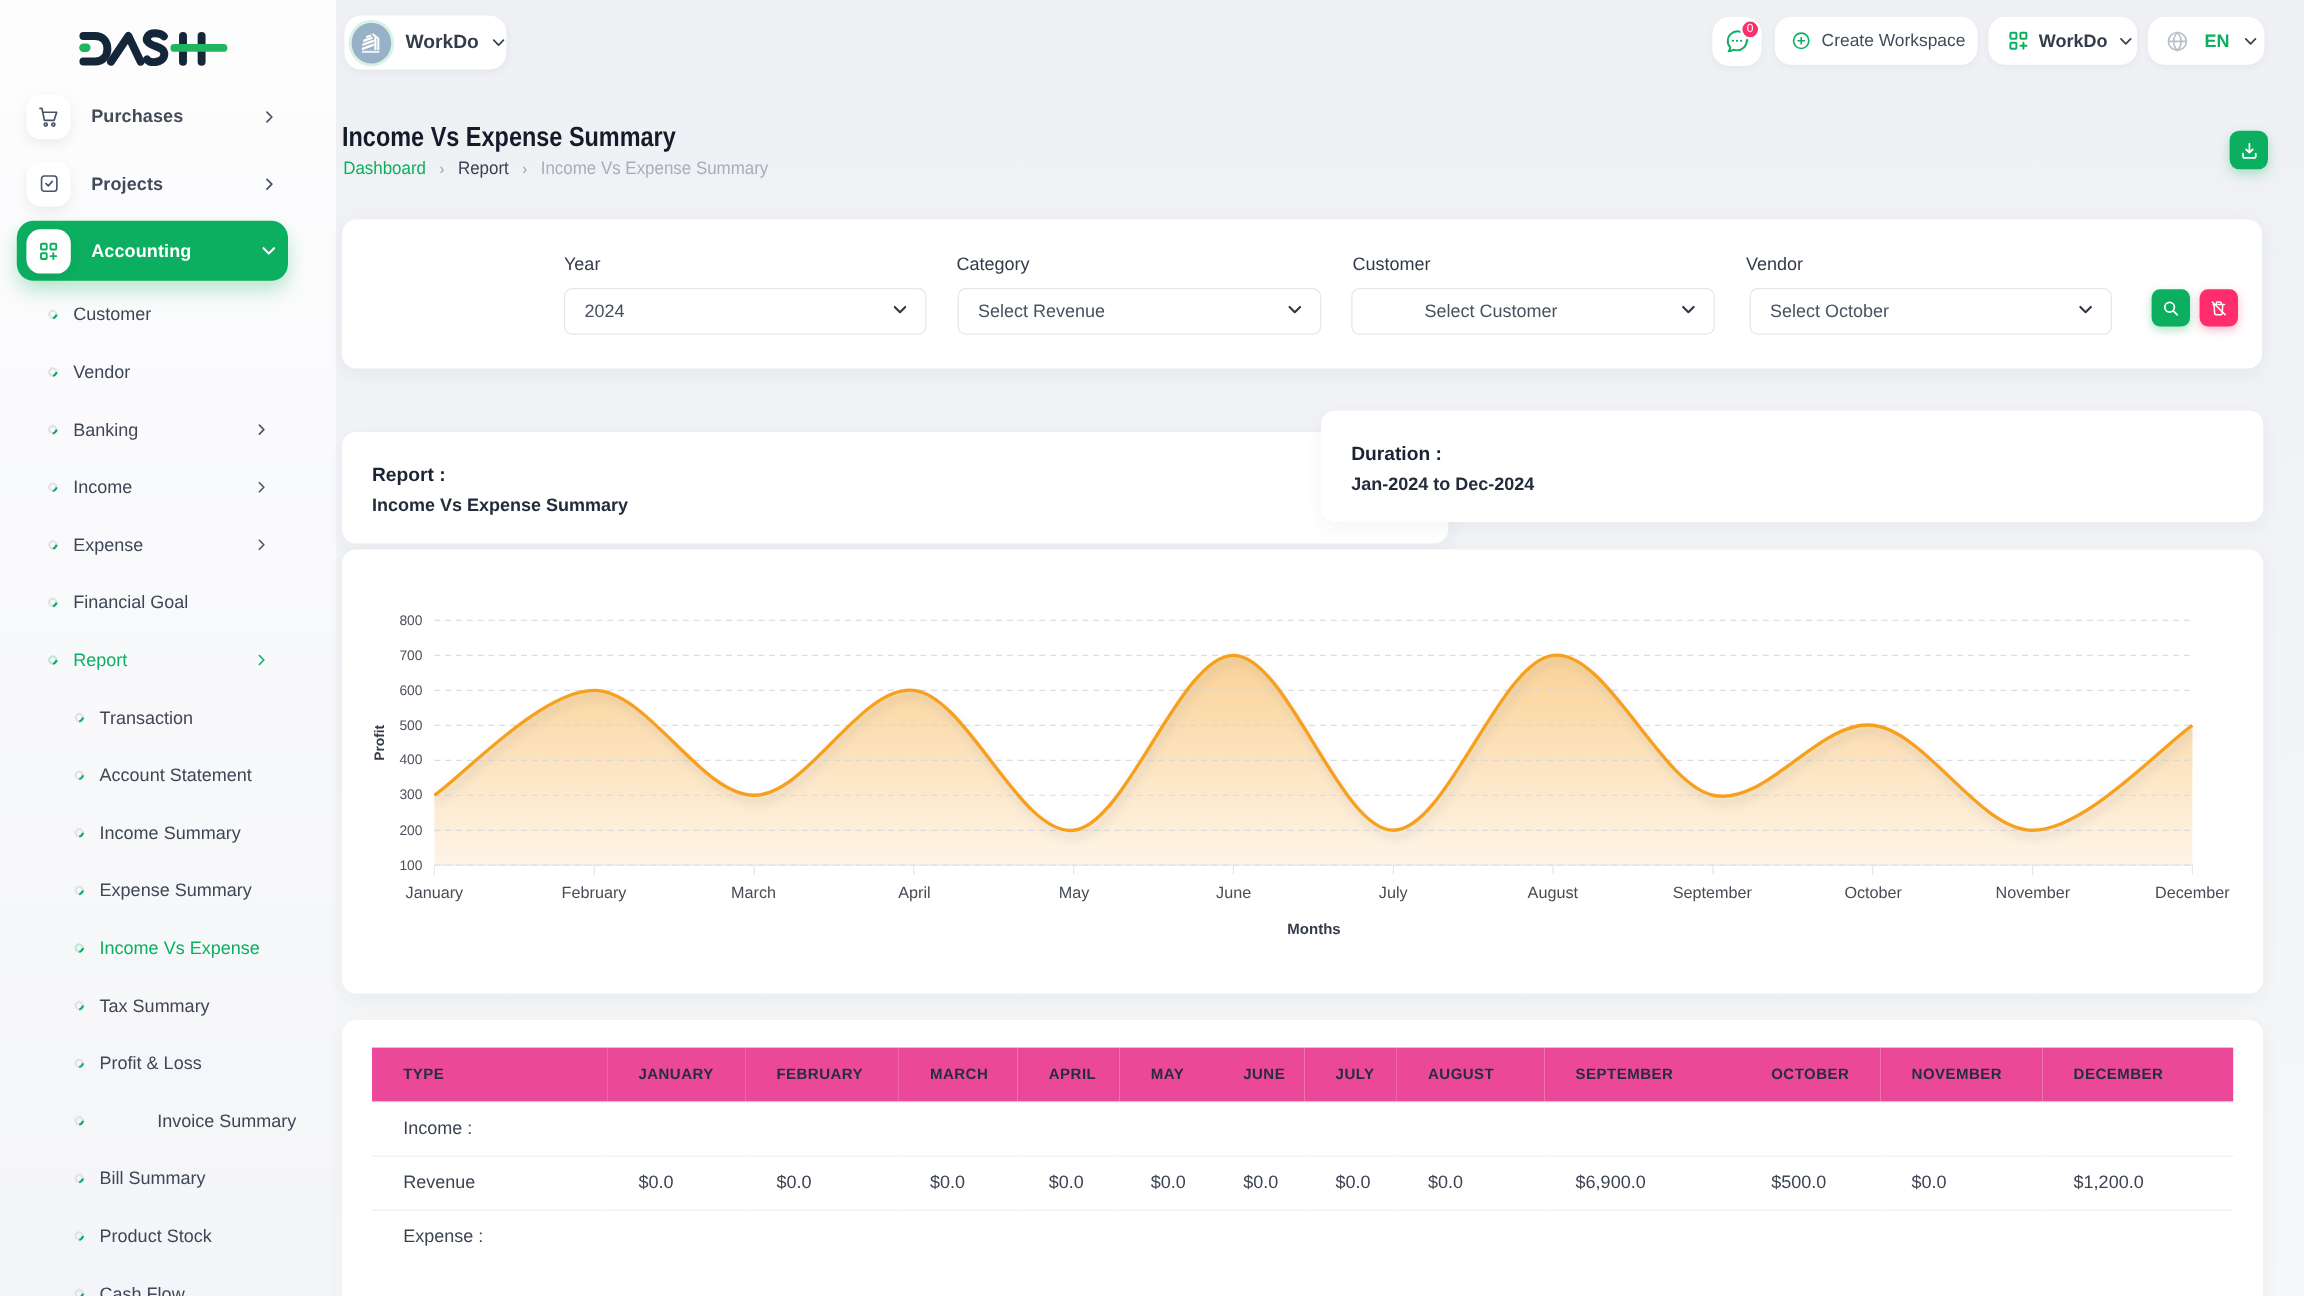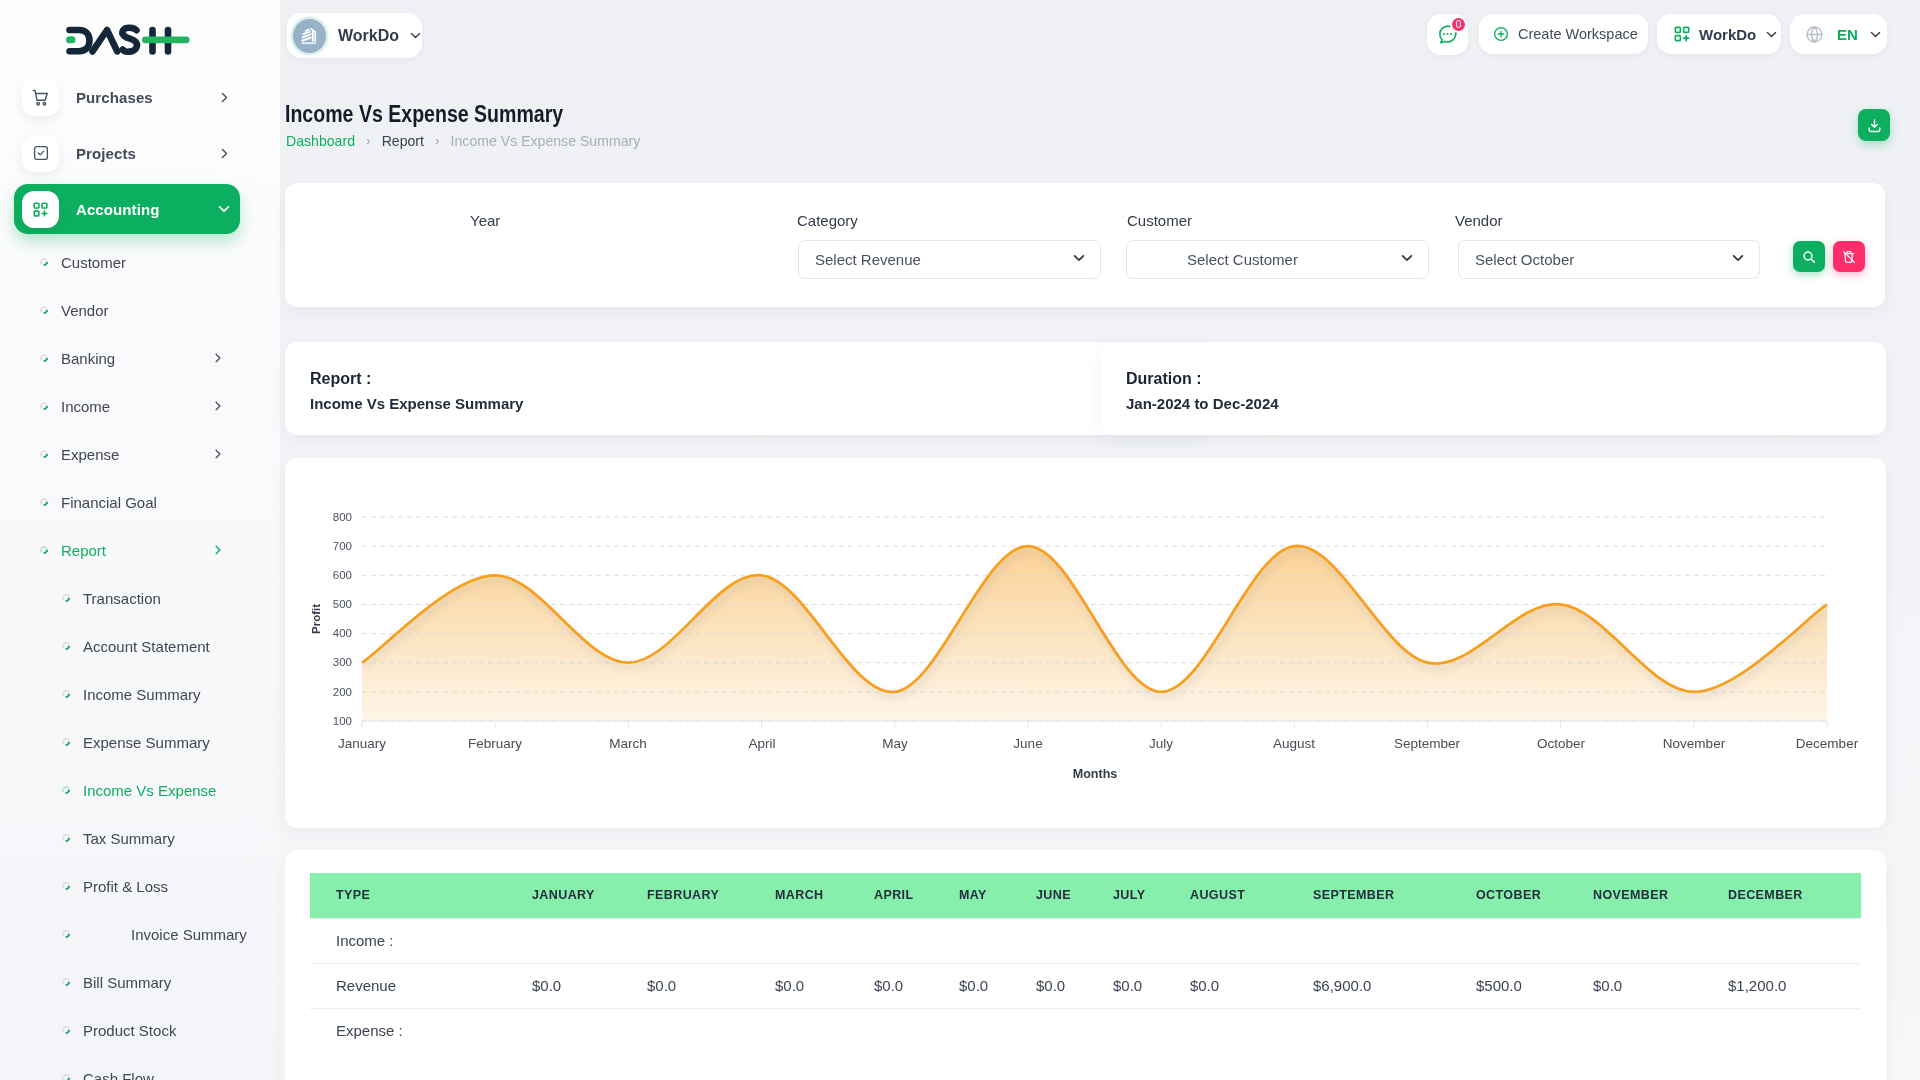--- a/index.html
+++ b/index.html
@@ -85,29 +85,29 @@
 .filter-card { left:285px; top:183px; width:1600px; height:124px; }
 .flabel { position:absolute; top:29px; font-size:15px; font-weight:500; color:#333b49; }
 .fsel { position:absolute; top:57px; height:39px; border:1px solid #e3e6ec; border-radius:7px;
   background:#fff; display:flex; align-items:center; font-size:15px; color:#49515f; }
 .fsel .ph { margin-left:16px; }
 .fsel .ca { position:absolute; right:14px; color:#2f3742; }
 .sq-btn { position:absolute; top:58px; width:32px; height:31px; border-radius:7px;
   display:flex; align-items:center; justify-content:center; }
 .btn-search { left:1508px; background:#0CAF60; box-shadow:0 3px 8px rgba(12,175,96,.35);}
 .btn-reset { left:1548px; background:#ff2d6c; box-shadow:0 3px 8px rgba(255,45,108,.35);}
-.report-card { left:285px; top:342px; width:922px; height:93px; }
+.report-card { left:285px; top:360px; width:922px; height:93px; }
 .duration-card { left:1101px; top:342px; width:785px; height:93px; }
 .rc-t1 { position:absolute; left:25px; top:28px; font-size:16px; font-weight:700; color:#1c2433; }
 .rc-t2 { position:absolute; left:25px; top:53px; font-size:15px; font-weight:700; color:#242c3b; }
 .chart-card { left:285px; top:458px; width:1601px; height:370px; }
 .table-card { left:285px; top:850px; width:1601px; height:260px; }
 
 table { border-collapse:collapse; table-layout:fixed; width:1551px; margin:23px 0 0 25px; }
-th { background:#86efac; font-size:12.5px; font-weight:700; color:#252e3e; text-align:left;
+th { background:#ec4899; font-size:12.5px; font-weight:700; color:#252e3e; text-align:left;
   letter-spacing:.4px; height:45px; padding:0 0 0 26px; }
 td { font-size:15px; color:#3c4452; height:45px; padding:0 0 0 26px; border-top:1px solid #edeef2; }
 tr.sec td { color:#3c4452; }
 </style>
 </head>
 <body>
 
 <div class="sidebar">
   <svg class="logo" width="145" height="40" viewBox="0 0 145 40">
     <rect x="11" y="16.3" width="9.5" height="7" rx="3.5" fill="#21b560"></rect>
@@ -339,20 +339,26 @@
       <path d="M12 4v10M8 10.5l4 4 4-4"></path>
       <path d="M4.5 15.5v3a2 2 0 0 0 2 2h11a2 2 0 0 0 2-2v-3"></path>
     </svg>
   </div>
 
 <div class="card filter-card">
   <span class="flabel" style="left:185px;">Year</span>
   <span class="flabel" style="left:512px;">Category</span>
   <span class="flabel" style="left:842px;">Customer</span>
   <span class="flabel" style="left:1170px;">Vendor</span>
+  <div class="fsel" style="left:185px; width:302px;">
+      <span class="ph">2024</span>
+      <span class="ca"><svg width="14" height="14" viewBox="0 0 16 16" fill="none" stroke="currentColor" stroke-width="2" stroke-linecap="round" stroke-linejoin="round">
+          <path d="M3 5.5l5 5 5-5"></path>
+        </svg></span>
+    </div>
   <div class="fsel" style="left:513px; width:303px;">
       <span class="ph">Select Revenue</span>
       <span class="ca"><svg width="14" height="14" viewBox="0 0 16 16" fill="none" stroke="currentColor" stroke-width="2" stroke-linecap="round" stroke-linejoin="round">
           <path d="M3 5.5l5 5 5-5"></path>
         </svg></span>
     </div>
   <div class="fsel" style="left:841px; width:303px;padding-left:44px;">
       <span class="ph">Select Customer</span>
       <span class="ca"><svg width="14" height="14" viewBox="0 0 16 16" fill="none" stroke="currentColor" stroke-width="2" stroke-linecap="round" stroke-linejoin="round">
           <path d="M3 5.5l5 5 5-5"></path>

